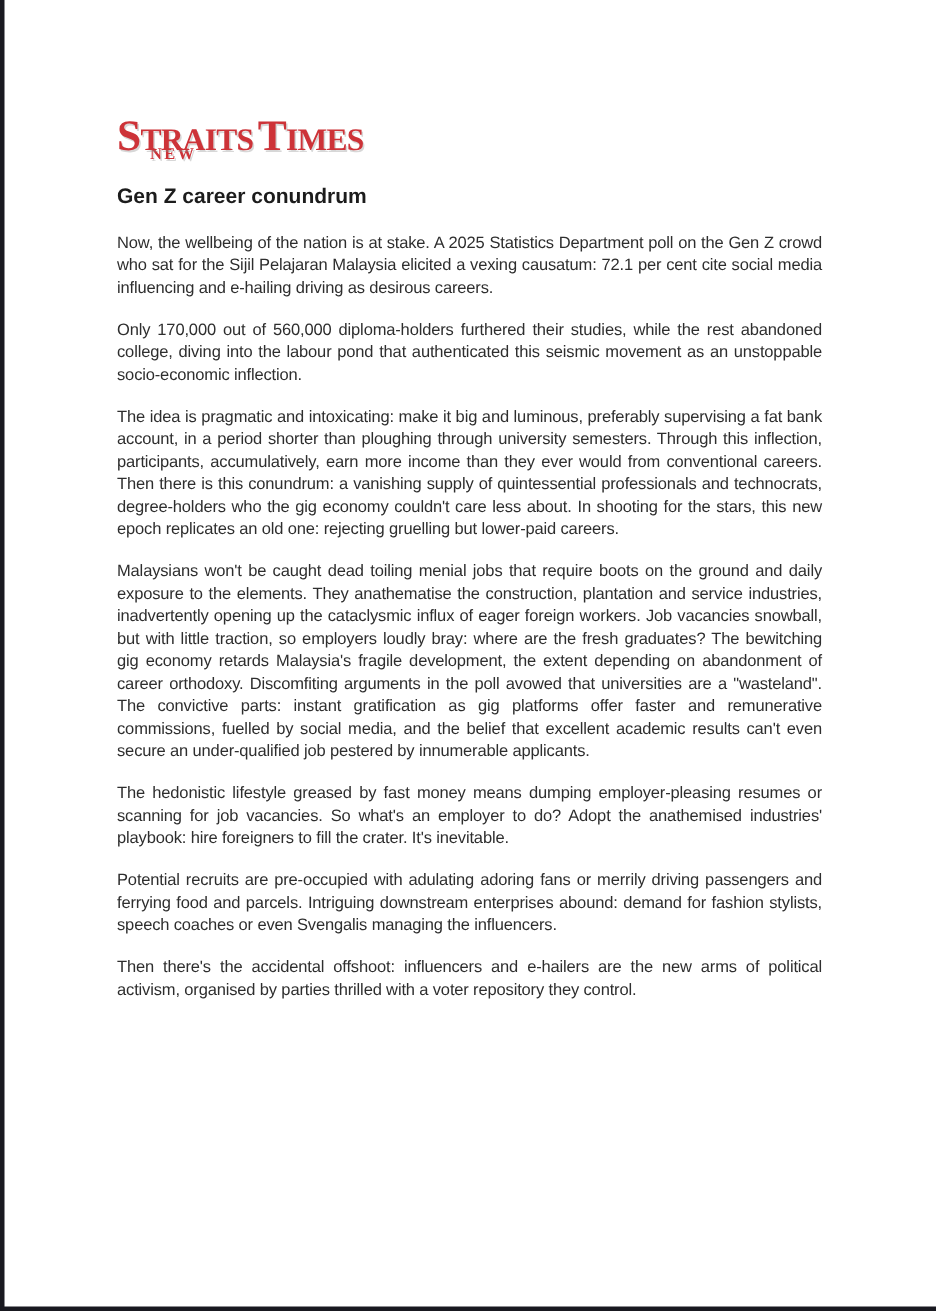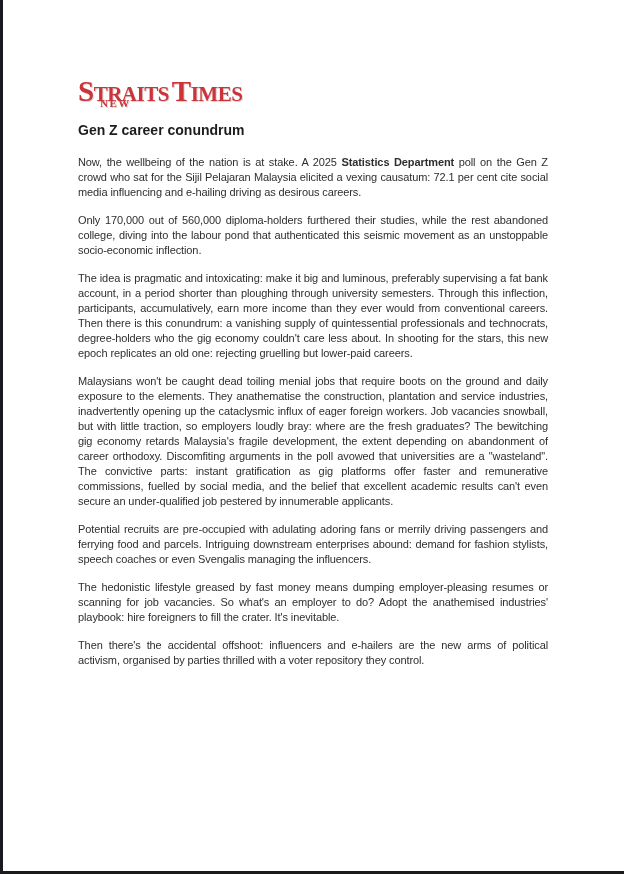--- a/index.html
+++ b/index.html
@@ -77,21 +77,21 @@
   }
   
   .body-copy p {
     font-size: 11px;
     line-height: 15px;
     color: #2e2e2e;
     text-align: justify;
     letter-spacing: -0.1px;
     margin-bottom: 13px;
   }
-  .body-copy p .b { font-weight: bold; }
+  .body-copy p .b { font-weight: normal; }
 </style>
 </head>
 <body>
 
 <div class="page">
   <div class="edge-left"></div>
   <div class="edge-bottom"></div>
 
   <div class="content">
 
@@ -106,21 +106,21 @@
 
 
       <p><span>Now, the wellbeing of the nation is at stake. A 2025 </span><span class="b">Statistics Department</span><span> poll on the Gen Z crowd who sat for the Sijil Pelajaran Malaysia elicited a vexing causatum: 72.1 per cent cite social media influencing and e-hailing driving as desirous careers.</span></p>
 
       <p><span>Only 170,000 out of 560,000 diploma-holders furthered their studies, while the rest abandoned college, diving into the labour pond that authenticated this seismic movement as an unstoppable socio-economic inflection.</span></p>
 
       <p><span>The idea is pragmatic and intoxicating: make it big and luminous, preferably supervising a fat bank account, in a period shorter than ploughing through university semesters. Through this inflection, participants, accumulatively, earn more income than they ever would from conventional careers. Then there is this conundrum: a vanishing supply of quintessential professionals and technocrats, degree-holders who the gig economy couldn't care less about. In shooting for the stars, this new epoch replicates an old one: rejecting gruelling but lower-paid careers.</span></p>
 
       <p><span>Malaysians won't be caught dead toiling menial jobs that require boots on the ground and daily exposure to the elements. They anathematise the construction, plantation and service industries, inadvertently opening up the cataclysmic influx of eager foreign workers. Job vacancies snowball, but with little traction, so employers loudly bray: where are the fresh graduates? The bewitching gig economy retards Malaysia's fragile development, the extent depending on abandonment of career orthodoxy. Discomfiting arguments in the poll avowed that universities are a "wasteland". The convictive parts: instant gratification as gig platforms offer faster and remunerative commissions, fuelled by social media, and the belief that excellent academic results can't even secure an under-qualified job pestered by innumerable applicants.</span></p>
 
+      <p><span>The hedonistic lifestyle greased by fast money means dumping employer-pleasing resumes or scanning for job vacancies. So what's an employer to do? Adopt the anathemised industries' playbook: hire foreigners to fill the crater. It's inevitable.</span></p>
+
       <p><span>Potential recruits are pre-occupied with adulating adoring fans or merrily driving passengers and ferrying food and parcels. Intriguing downstream enterprises abound: demand for fashion stylists, speech coaches or even Svengalis managing the influencers.</span></p>
-
-      <p><span>The hedonistic lifestyle greased by fast money means dumping employer-pleasing resumes or scanning for job vacancies. So what's an employer to do? Adopt the anathemised industries' playbook: hire foreigners to fill the crater. It's inevitable.</span></p>
 
       <p><span>Then there's the accidental offshoot: influencers and e-hailers are the new arms of political activism, organised by parties thrilled with a voter repository they control.</span></p>
     </div>
 
   </div>
 </div>
 
 </body></html>

